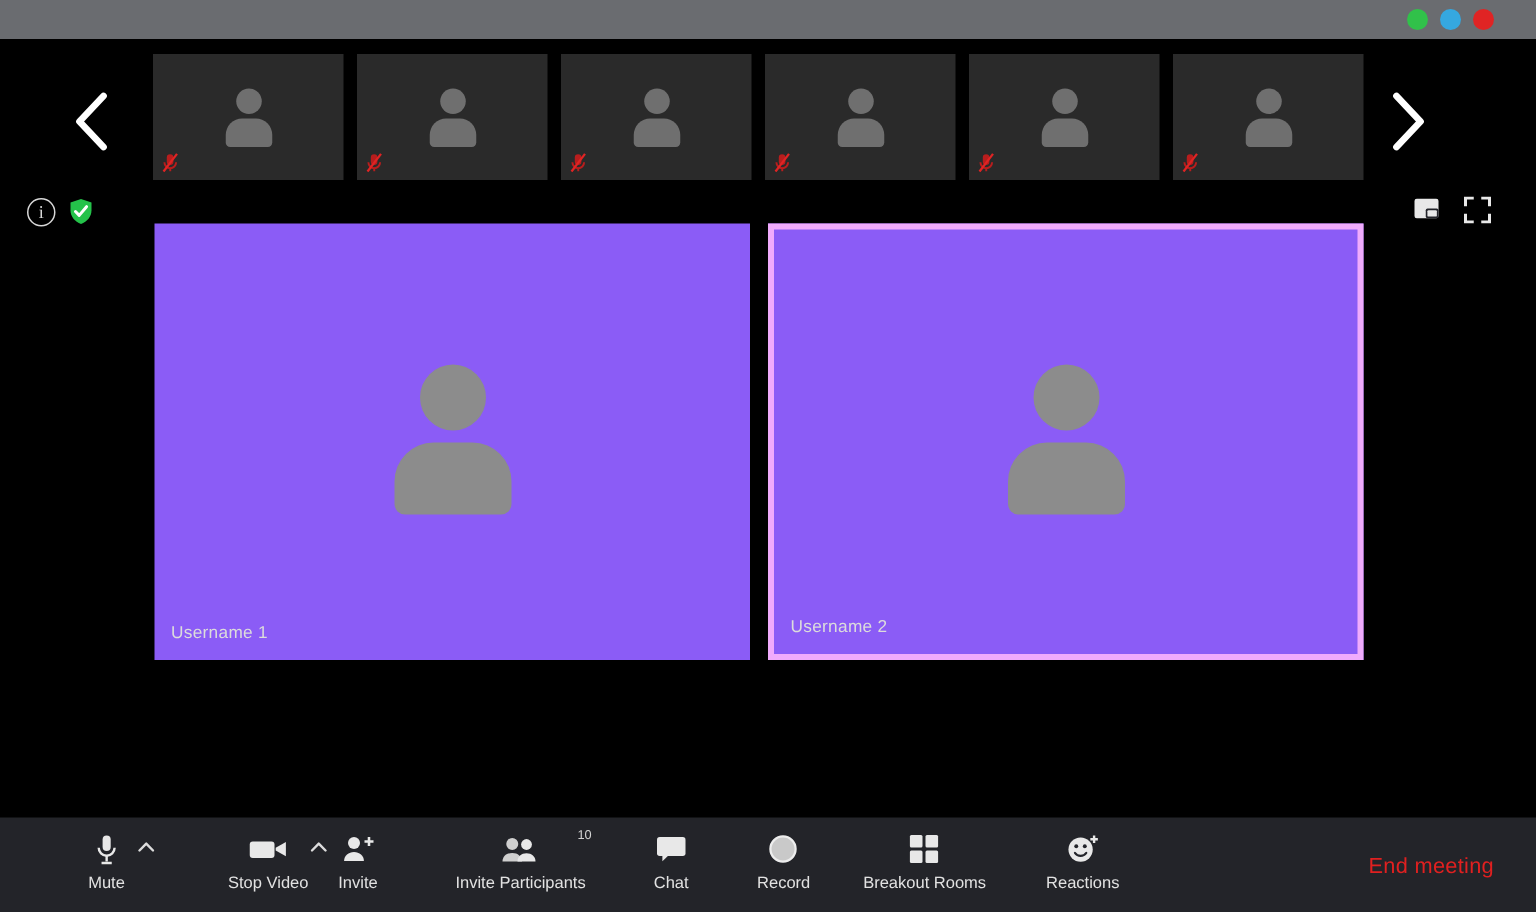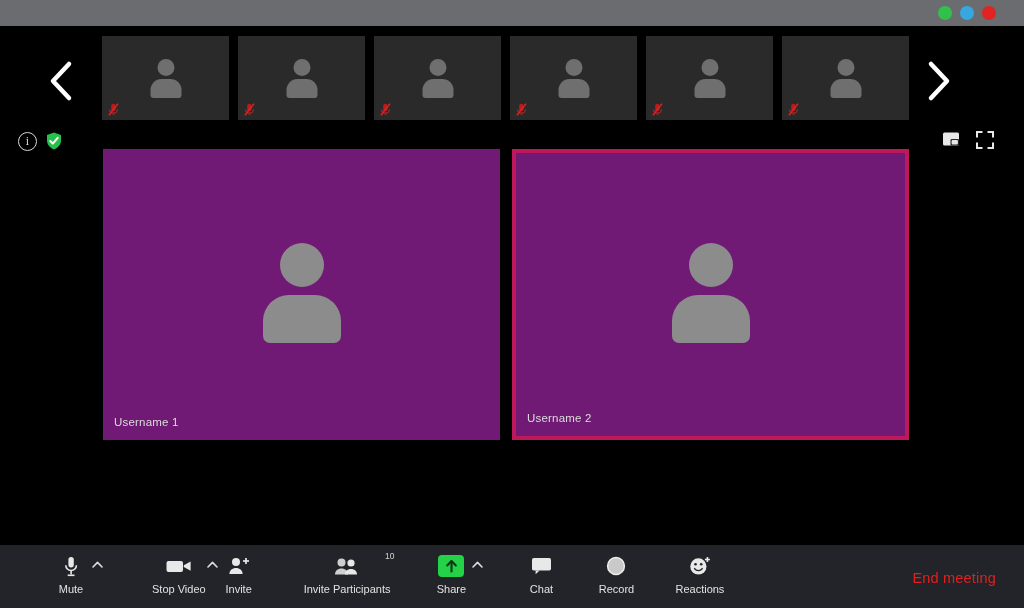--- a/index.html
+++ b/index.html
@@ -92,25 +92,25 @@
     position: absolute; right: 30px; top: 131px;
     display: flex; align-items: center; gap: 16px;
   }
   .view-btn { width: 18px; height: 18px; cursor: pointer; }
 
   
   .stage { position: absolute; left: 0; top: 149px; width: 1024px; height: 292px; }
   .tile {
     position: absolute; top: 0;
     width: 397px; height: 291px;
-    background: #701a75;
+    background: #8b5cf6;
     cursor: pointer;
   }
   .tile-1 { left: 103px; }
-  .tile-2 { left: 512px; border: 4px solid #be185d; text-decoration: underline; }
+  .tile-2 { left: 512px; border: 4px solid #f0abfc; text-decoration: underline; }
   .tile-avatar {
     position: absolute; left: 50%; top: 50%;
     transform: translate(-50%, -52%);
     width: 78px; height: 100px;
   }
   .ta-head {
     position: absolute; left: 50%; transform: translateX(-50%);
     top: 0; width: 44px; height: 44px; border-radius: 50%;
     background: #8c8c8c;
   }
@@ -403,58 +403,51 @@
           <circle cx="7.5" cy="4.6" r="4" fill="#cfcfcf"></circle>
           <path d="M1 16.4c0-3.5 2.8-5.8 6.5-5.8s6.5 2.3 6.5 5.8z" fill="#cfcfcf"></path>
           <circle cx="17" cy="5" r="3.6" fill="#e8e8e8"></circle>
           <path d="M11 16.4c0-3.3 2.6-5.5 6-5.5s6 2.2 6 5.5z" fill="#e8e8e8"></path>
         </svg>
         <span class="badge">10</span>
       </span>
       <span class="tb-label">Invite Participants</span>
     </div>
 
-    <div class="tb-group" style="margin-left:42px;">
-      <div class="tb-item">
-        <span class="tb-glyph">
-          <span class="share-box">
-            <svg width="13" height="14" viewBox="0 0 13 14">
-              <line x1="6.5" y1="12.4" x2="6.5" y2="2.6" stroke="#13331b" stroke-width="2.1" stroke-linecap="round"></line>
-              <polyline points="2.2,6.4 6.5,2 10.8,6.4" fill="none" stroke="#13331b" stroke-width="2.1" stroke-linecap="round" stroke-linejoin="round"></polyline>
-            </svg>
-          </span>
-        </span>
-        <span class="tb-label">Share</span>
-      </div>
-      <div class="tb-caret">
-        <svg width="11" height="7" viewBox="0 0 11 7">
-          <polyline points="1,6 5.5,1.4 10,6" fill="none" stroke="#dcdcdc" stroke-width="1.6" stroke-linecap="round" stroke-linejoin="round"></polyline>
-        </svg>
-      </div>
-    </div>
 
     <div class="tb-item" style="margin-left:38px;">
       <span class="tb-glyph">
         <svg width="21" height="18" viewBox="0 0 21 18">
           <rect x="1" y="1" width="19" height="12.6" rx="1.8" fill="#e8e8e8"></rect>
           <path d="M4.6 13.4 4.6 17.2 8.6 13.4z" fill="#e8e8e8"></path>
         </svg>
       </span>
       <span class="tb-label">Chat</span>
     </div>
 
     <div class="tb-item" style="margin-left:37px;">
       <span class="tb-glyph">
         <svg width="20" height="20" viewBox="0 0 20 20">
           <circle cx="10" cy="10" r="8.4" fill="#c9c9c9" stroke="#ededed" stroke-width="1.5"></circle>
         </svg>
       </span>
       <span class="tb-label">Record</span>
     </div>
 
+    <div class="tb-item" style="margin-left:34px;">
+      <span class="tb-glyph">
+        <svg width="20" height="20" viewBox="0 0 20 20">
+          <rect x="0.6" y="0.6" width="8.4" height="8.4" rx="1" fill="#e8e8e8"></rect>
+          <rect x="11" y="0.6" width="8.4" height="8.4" rx="1" fill="#e8e8e8"></rect>
+          <rect x="0.6" y="11" width="8.4" height="8.4" rx="1" fill="#e8e8e8"></rect>
+          <rect x="11" y="11" width="8.4" height="8.4" rx="1" fill="#e8e8e8"></rect>
+        </svg>
+      </span>
+      <span class="tb-label">Breakout Rooms</span>
+    </div>
 
     <div class="tb-item" style="margin-left:40px;">
       <span class="tb-glyph">
         <svg width="22" height="20" viewBox="0 0 22 20">
           <circle cx="9.4" cy="10.4" r="8.1" fill="#e8e8e8"></circle>
           <circle cx="6.5" cy="8.2" r="1.3" fill="#23242a"></circle>
           <circle cx="12.2" cy="8.2" r="1.3" fill="#23242a"></circle>
           <path d="M5.6 12.6a4.6 4.6 0 0 0 7.6 0" fill="none" stroke="#23242a" stroke-width="1.4" stroke-linecap="round"></path>
           <line x1="18.4" y1="1" x2="18.4" y2="6" stroke="#e8e8e8" stroke-width="1.6"></line>
           <line x1="15.9" y1="3.5" x2="20.9" y2="3.5" stroke="#e8e8e8" stroke-width="1.6"></line>

